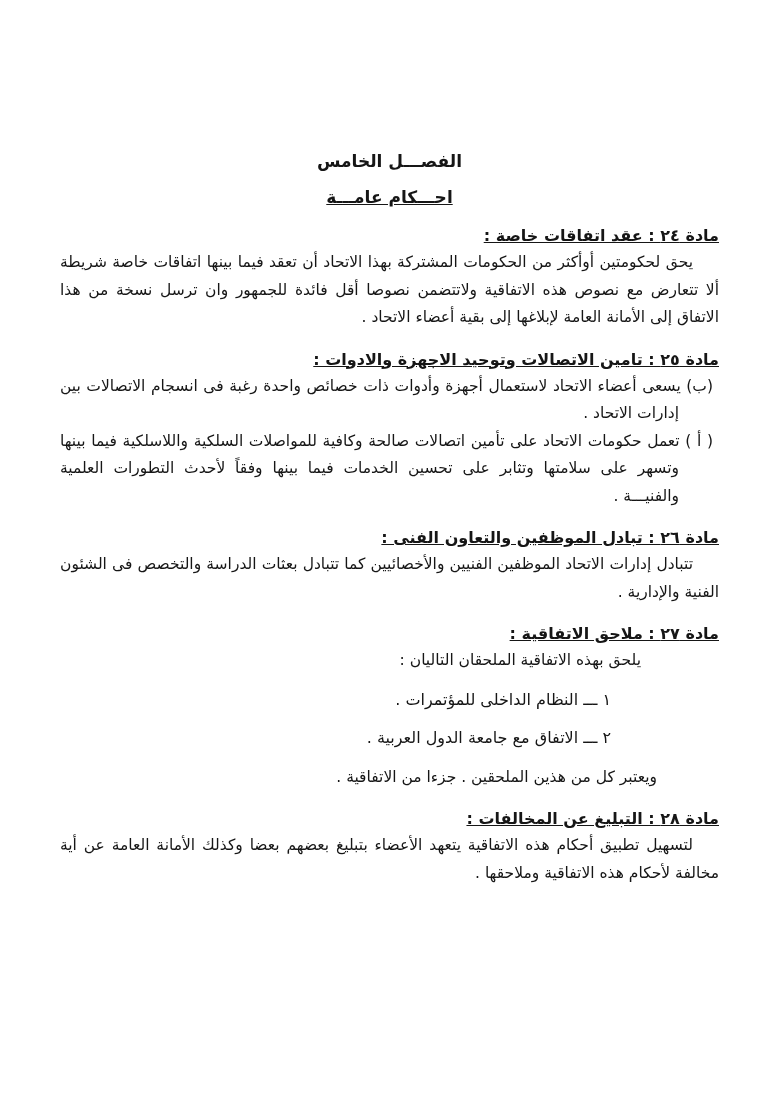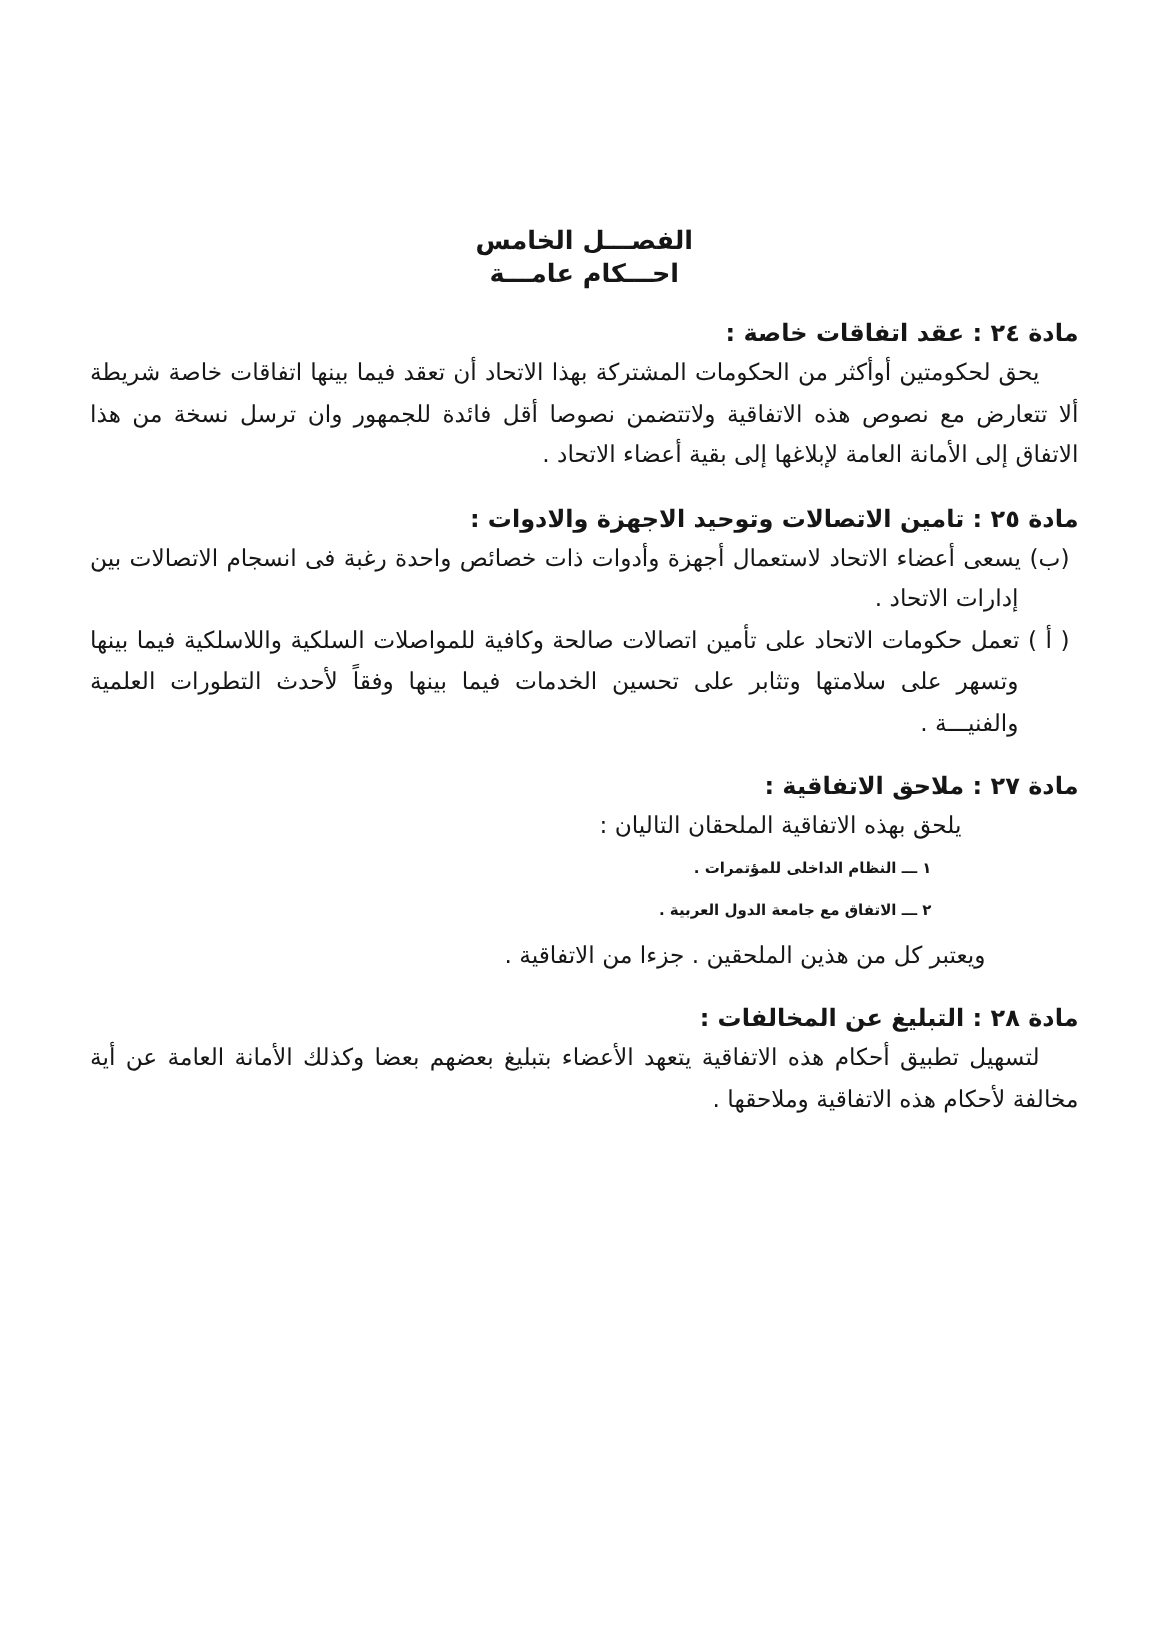--- a/index.html
+++ b/index.html
@@ -21,29 +21,32 @@
     padding: 150px 62px 0 60px;
   }
   .doc-title,
   .doc-subtitle {
     text-align: center;
     font-weight: bold;
     font-size: 17px;
     line-height: 22px;
   }
   .doc-subtitle {
+    margin-top: 14px;
+    text-decoration: underline;
   }
   .article {
     margin-top: 14px;
   }
   .article-heading {
     font-weight: bold;
     font-size: 16px;
     line-height: 27px;
     margin-top: 6px;
+    text-decoration: underline;
   }
   .para {
     font-size: 15.5px;
     line-height: 27.5px;
     text-align: justify;
     text-indent: 26px;
     margin: 0;
   }
   .lettered-item {
     font-size: 15.5px;
@@ -56,25 +59,24 @@
   .lettered-item .marker {
     font-weight: normal;
   }
   .intro-line {
     font-size: 15.5px;
     line-height: 27.5px;
     padding-right: 78px;
     margin: 0;
   }
   .list-line {
-    font-size: 10px;
+    font-size: 16px;
     line-height: 26.5px;
     padding-right: 96px;
-    margin: 2px;
-    font-weight: bold;
+    margin: 12px;
   }
   .outro-line {
     font-size: 15.5px;
     line-height: 27.5px;
     padding-right: 62px;
     margin: 0;
     text-align: right;
   }
   .page-number {
     position: absolute;
@@ -100,20 +102,24 @@
       <div class="article-heading">مادة ٢٤ : عقد اتفاقات خاصة :</div>
       <p class="para">يحق لحكومتين أوأكثر من الحكومات المشتركة بهذا الاتحاد أن تعقد فيما بينها اتفاقات خاصة شريطة ألا تتعارض مع نصوص هذه الاتفاقية ولاتتضمن نصوصا أقل فائدة للجمهور وان ترسل نسخة من هذا الاتفاق إلى الأمانة العامة لإبلاغها إلى بقية أعضاء الاتحاد .</p>
     </div>
 
     <div class="article">
       <div class="article-heading">مادة ٢٥ : تامين الاتصالات وتوحيد الاجهزة والادوات :</div>
       <p class="lettered-item"><span class="marker">(ب)</span> <span>يسعى أعضاء الاتحاد لاستعمال أجهزة وأدوات ذات خصائص واحدة رغبة فى انسجام الاتصالات بين إدارات الاتحاد .</span></p>
       <p class="lettered-item"><span class="marker">( أ )</span> <span>تعمل حكومات الاتحاد على تأمين اتصالات صالحة وكافية للمواصلات السلكية واللاسلكية فيما بينها وتسهر على سلامتها وتثابر على تحسين الخدمات فيما بينها وفقاً لأحدث التطورات العلمية والفنيـــة .</span></p>
     </div>
 
+    <div class="article">
+      <div class="article-heading">مادة ٢٦ : تبادل الموظفين والتعاون الفنى :</div>
+      <p class="para">تتبادل إدارات الاتحاد الموظفين الفنيين والأخصائيين كما تتبادل بعثات الدراسة والتخصص فى الشئون الفنية والإدارية .</p>
+    </div>
 
     <div class="article">
       <div class="article-heading">مادة ٢٧ : ملاحق الاتفاقية :</div>
       <p class="intro-line">يلحق بهذه الاتفاقية الملحقان التاليان :</p>
       <p class="list-line">١ ـــ النظام الداخلى للمؤتمرات .</p>
       <p class="list-line">٢ ـــ الاتفاق مع جامعة الدول العربية .</p>
       <p class="outro-line">ويعتبر كل من هذين الملحقين . جزءا من الاتفاقية .</p>
     </div>
 
     <div class="article">

